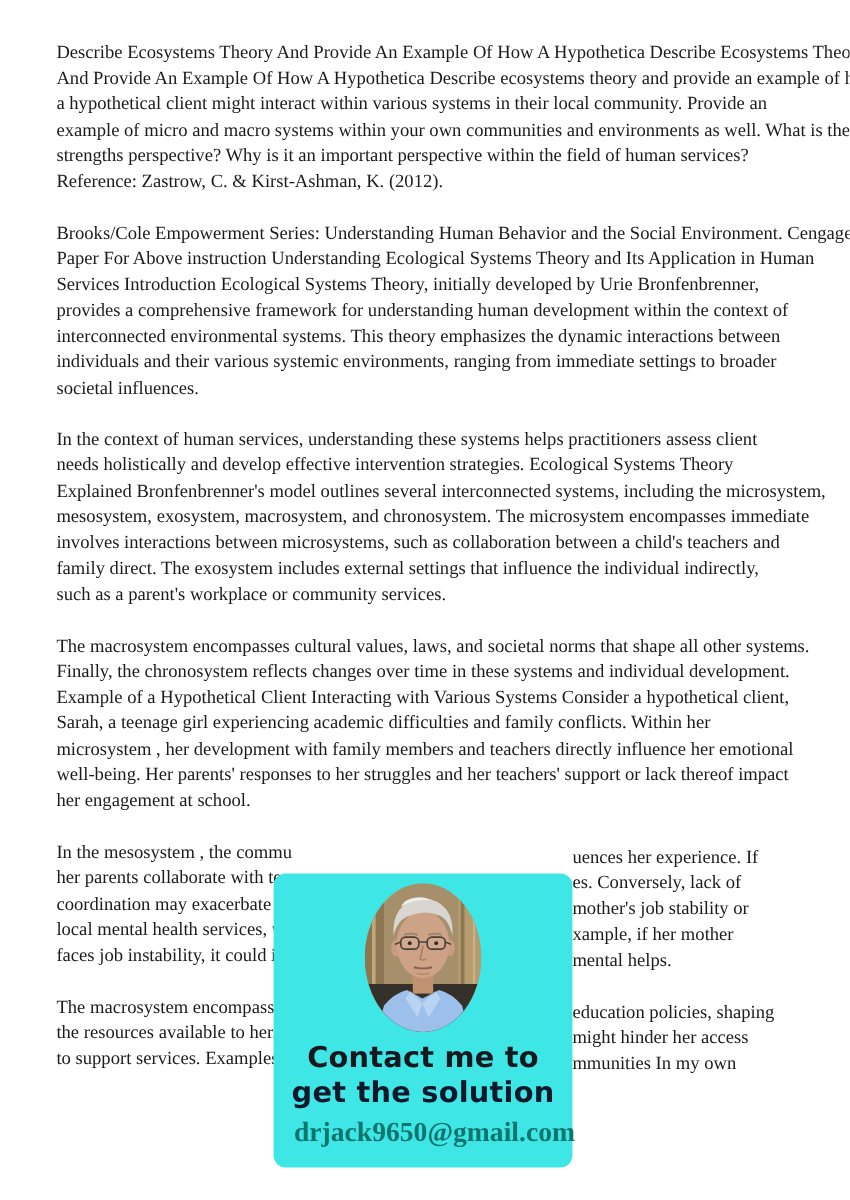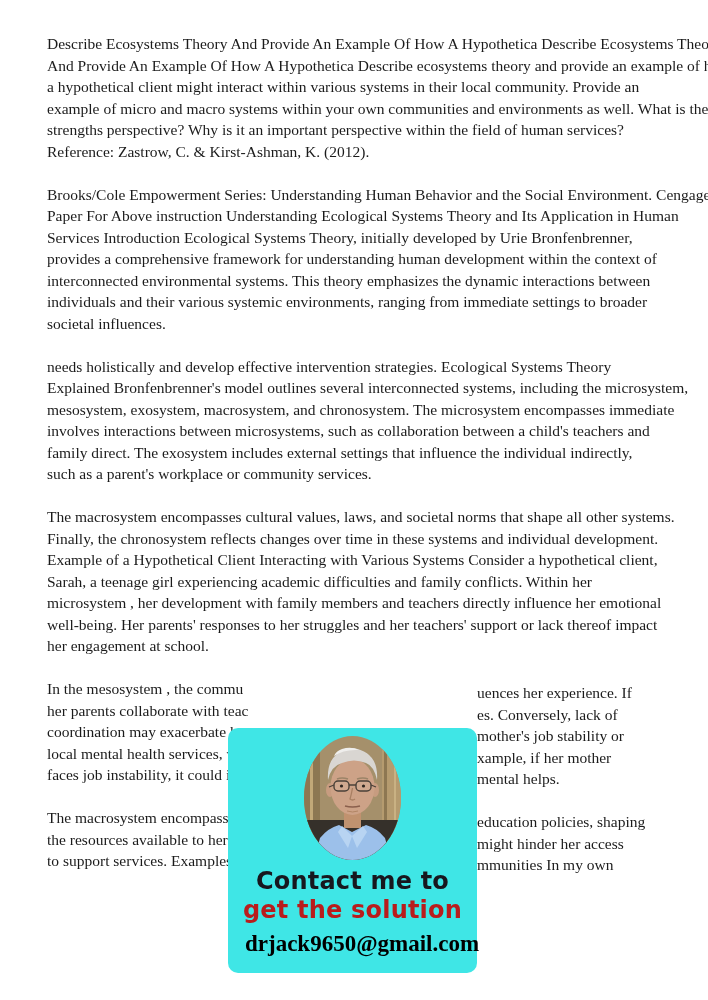--- a/index.html
+++ b/index.html
@@ -46,21 +46,21 @@
     line-height: 29px;
     color: #17171e;
     margin-top: 7px;
     letter-spacing: 0.2px;
   }
   .overlay-email {
     font-family: "Liberation Serif", serif;
     font-weight: 700;
     font-size: 23px;
     line-height: 28px;
-    color: #000000;
+    color: #0f766e;
     margin-top: 5px;
     margin-left: 17px;
   }
 </style>
 </head>
 <body style="background: rgb(255, 255, 255);">
 
 <div id="doc" style="color: rgb(27, 27, 27);">
     <div class="para">
       <div class="line">Describe Ecosystems Theory And Provide An Example Of How A Hypothetica Describe Ecosystems Theory</div>
@@ -73,20 +73,21 @@
     <div class="para">
       <div class="line">Brooks/Cole Empowerment Series: Understanding Human Behavior and the Social Environment. Cengage</div>
       <div class="line">Paper For Above instruction Understanding Ecological Systems Theory and Its Application in Human</div>
       <div class="line">Services Introduction Ecological Systems Theory, initially developed by Urie Bronfenbrenner,</div>
       <div class="line">provides a comprehensive framework for understanding human development within the context of</div>
       <div class="line">interconnected environmental systems. This theory emphasizes the dynamic interactions between</div>
       <div class="line">individuals and their various systemic environments, ranging from immediate settings to broader</div>
       <div class="line">societal influences.</div>
     </div>
     <div class="para">
+      <div class="line">In the context of human services, understanding these systems helps practitioners assess client</div>
       <div class="line">needs holistically and develop effective intervention strategies. Ecological Systems Theory</div>
       <div class="line">Explained Bronfenbrenner's model outlines several interconnected systems, including the microsystem,</div>
       <div class="line">mesosystem, exosystem, macrosystem, and chronosystem. The microsystem encompasses immediate</div>
       <div class="line">involves interactions between microsystems, such as collaboration between a child's teachers and</div>
       <div class="line">family direct. The exosystem includes external settings that influence the individual indirectly,</div>
       <div class="line">such as a parent's workplace or community services.</div>
     </div>
     <div class="para">
       <div class="line">The macrosystem encompasses cultural values, laws, and societal norms that shape all other systems.</div>
       <div class="line">Finally, the chronosystem reflects changes over time in these systems and individual development.</div>
@@ -154,15 +155,15 @@
       <circle cx="37.5" cy="50" r="1.6" fill="#2e2620"></circle>
       <circle cx="59.5" cy="50" r="1.6" fill="#2e2620"></circle>
 
       <path d="M48.5,52 Q47,60 46,63 Q48.5,65 51,63" stroke="#a87f62" stroke-width="1.3" fill="none"></path>
 
       <path d="M41,70 Q48.5,72 56,70" stroke="#8a5f4c" stroke-width="1.6" fill="none"></path>
       <path d="M43,75 Q48.5,77 54,75" stroke="#b08564" stroke-width="1" fill="none"></path>
     </g>
   </svg>
   <div class="overlay-heading" style="color: rgb(23, 23, 30);">Contact me to</div>
-  <div class="overlay-heading" style="margin-top: 0px; color: #b91c1c;">get the solution</div>
+  <div class="overlay-heading" style="margin-top: 0px; color: #0f172a;">get the solution</div>
   <div class="overlay-email">drjack9650@gmail.com</div>
 </div>
 
 </body></html>

